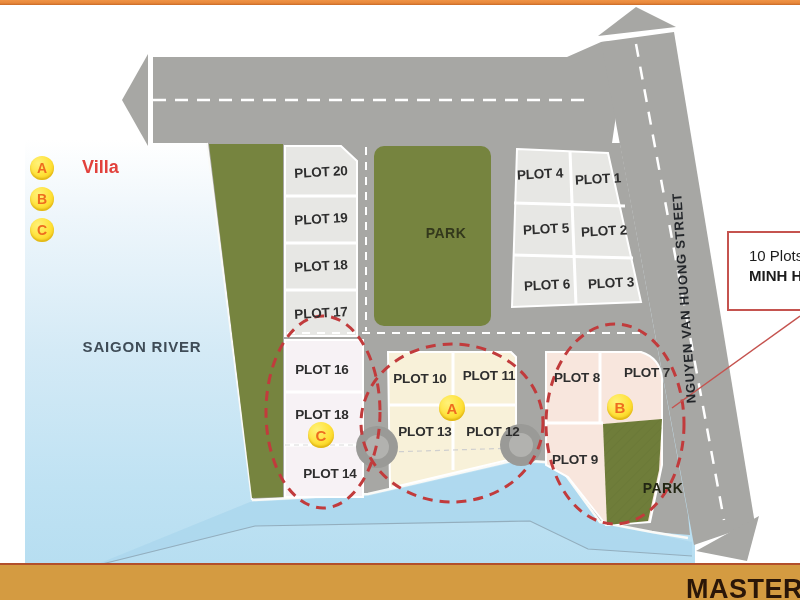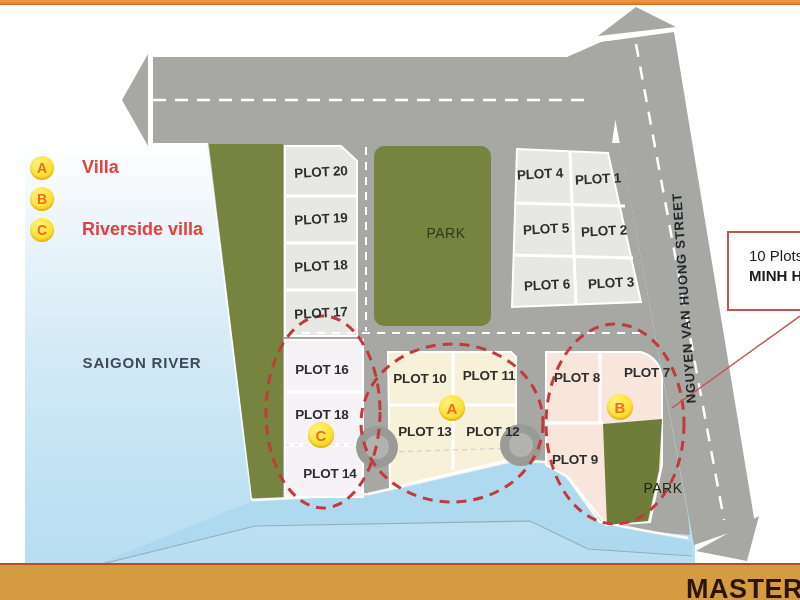--- a/index.html
+++ b/index.html
@@ -16,21 +16,21 @@
   .footer-title{position:absolute;left:686px;top:574px;font-size:27px;font-weight:bold;
     color:#2a1608;letter-spacing:.5px;white-space:nowrap;}
   
   .water{position:absolute;left:25px;top:140px;width:670px;height:423px;
     background:linear-gradient(180deg,#ffffff 0%,#eef6fb 18%,#d4eaf6 50%,#bfe2f3 82%,#b7def1 100%);}
   svg.map{position:absolute;left:0;top:0;}
   
   .plot-label{position:absolute;transform:translate(-50%,-50%);font-size:13.5px;font-weight:700;
     color:#2e2e2e;white-space:nowrap;letter-spacing:-.2px;}
   .tilt{transform:translate(-50%,-50%) rotate(-3deg);}
-  .park-label{position:absolute;transform:translate(-50%,-50%);font-size:14px;font-weight:400;
+  .park-label{position:absolute;transform:translate(-50%,-50%);font-size:14px;font-weight:700;
     color:#33381c;letter-spacing:.5px;padding-left:28px;}
   .river-label{position:absolute;transform:translate(-50%,-50%);font-size:15px;font-weight:700;
     color:#3f4c57;letter-spacing:.8px;white-space:nowrap;}
   .street-label{position:absolute;left:684px;top:298px;transform:translate(-50%,-50%) rotate(-94deg);
     font-size:13px;font-weight:700;color:#23262a;letter-spacing:.8px;white-space:nowrap;}
   
   .badge{position:absolute;width:26px;height:26px;border-radius:50%;
     transform:translate(-50%,-50%);display:flex;align-items:center;justify-content:center;
     background:radial-gradient(circle at 35% 30%,#fff27a 0%,#ffe138 55%,#f3c60e 100%);
     box-shadow:inset 0 -2px 2px rgba(200,150,0,.5);
@@ -153,38 +153,37 @@
   <div class="plot-label tilt" style="left:540px;top:174px;">PLOT 4</div>
   <div class="plot-label tilt" style="left:598px;top:179px;">PLOT 1</div>
   <div class="plot-label tilt" style="left:546px;top:229px;">PLOT 5</div>
   <div class="plot-label tilt" style="left:604px;top:231px;">PLOT 2</div>
   <div class="plot-label tilt" style="left:547px;top:285px;">PLOT 6</div>
   <div class="plot-label tilt" style="left:611px;top:283px;">PLOT 3</div>
 
   <div class="park-label" style="left:432px;top:233px;">PARK</div>
   <div class="park-label" style="left:649px;top:488px;color:#222613;">PARK</div>
 
-  <div class="river-label" style="left:142px;top:346px;margin-top:16px;">SAIGON RIVER</div>
+  <div class="river-label" style="left:142px;top:346px;">SAIGON RIVER</div>
   <div class="street-label">NGUYEN VAN HUONG STREET</div>
 
   <div class="badge" style="left:452px;top:408px;">A</div>
   <div class="badge" style="left:620px;top:407px;">B</div>
   <div class="badge" style="left:321px;top:435px;">C</div>
 
   <div class="legend">
     <div class="legend-row">
       <div class="badge legend-badge">A</div>
       <div class="legend-text">Villa</div>
     </div>
     <div class="legend-row">
       <div class="badge legend-badge">B</div>
     </div>
     <div class="legend-row">
       <div class="badge legend-badge">C</div>
-      <div class="legend-text">Riverside villa</div>
     </div>
   </div>
 
   <div class="callout">
     <div class="callout-line1">10 Plots</div>
     <div class="callout-line2">MINH H</div>
   </div>
 
   <div class="top-bar"></div>
   <div class="bottom-band"></div>

